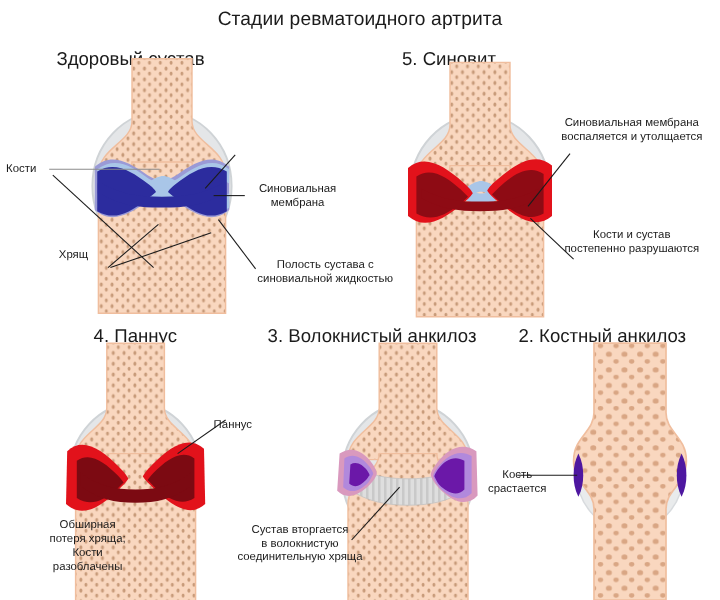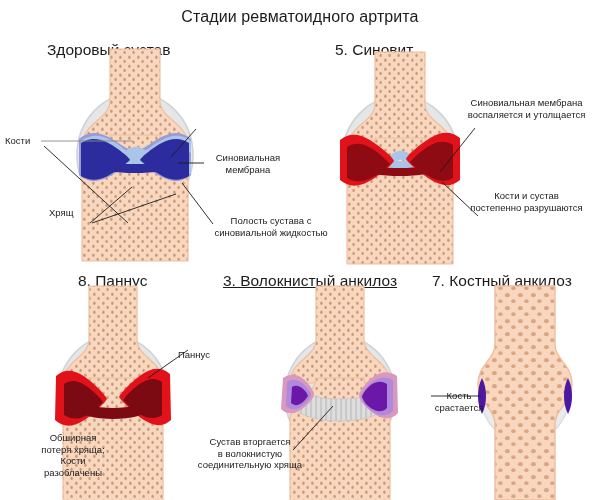--- a/index.html
+++ b/index.html
@@ -130,21 +130,21 @@
   <svg class="abs" style="left:380px;top:110px;" width="220" height="130" viewBox="0 0 220 130">
     <path class="leader" d="M95 18 L60 62"></path>
     <path class="leader" d="M98 106 L62 72"></path>
   </svg>
 
   <div class="abs lbl c" style="left:457px;top:97px;width:139px;">Синовиальная мембрана
 воспаляется и утолщается</div>
   <div class="abs lbl c" style="left:457px;top:190px;width:139px;">Кости и сустав
 постепенно разрушаются</div>
 
-  <div class="abs panel-head" style="left:78px;top:272px;">8. Паннус</div>
+  <div class="abs panel-head" style="left:78px;top:272px;">4. Паннус</div>
 
   <svg class="abs" style="left:38px;top:292px;" width="150" height="208" viewBox="0 0 150 208">
     <defs>
       <pattern id="spk3" width="9" height="9" patternUnits="userSpaceOnUse">
         <rect width="9" height="9" fill="#F9D7BF"></rect>
         <ellipse cx="2.4" cy="2.2" rx="1.25" ry="1.7" fill="#C79A79"></ellipse>
         <ellipse cx="6.6" cy="6.4" rx="1.2" ry="1.6" fill="#C79A79"></ellipse>
       </pattern>
     </defs>
     <ellipse cx="75" cy="104" rx="55" ry="60" fill="#E4E6E8" stroke="#CFD3D6" stroke-width="1.6"></ellipse>
@@ -164,21 +164,21 @@
   <svg class="abs" style="left:120px;top:340px;" width="110" height="60" viewBox="0 0 110 60">
     <path class="leader" d="M68 10 L28 38"></path>
   </svg>
 
   <div class="abs lbl l" style="left:178px;top:349px;width:60px;">Паннус</div>
   <div class="abs lbl c" style="left:19px;top:432px;width:108px;">Обширная
 потеря хряща;
 Кости
 разоблачены</div>
 
-  <div class="abs panel-head" style="left:223px;top:272px;text-decoration:underline;">3. Волокнистый анкилоз</div>
+  <div class="abs panel-head" style="left:223px;top:272px;">3. Волокнистый анкилоз</div>
 
   <svg class="abs" style="left:265px;top:292px;" width="150" height="208" viewBox="0 0 150 208">
     <defs>
       <pattern id="spk4" width="9" height="9" patternUnits="userSpaceOnUse">
         <rect width="9" height="9" fill="#F9D7BF"></rect>
         <ellipse cx="2.4" cy="2.2" rx="1.25" ry="1.7" fill="#C79A79"></ellipse>
         <ellipse cx="6.6" cy="6.4" rx="1.2" ry="1.6" fill="#C79A79"></ellipse>
       </pattern>
       <pattern id="fib4" width="5" height="6" patternUnits="userSpaceOnUse">
         <rect width="5" height="6" fill="#DEDEDE"></rect>
@@ -201,21 +201,21 @@
   </svg>
 
   <svg class="abs" style="left:215px;top:400px;" width="130" height="70" viewBox="0 0 130 70">
     <path class="leader" d="M118 6 L78 50"></path>
   </svg>
 
   <div class="abs lbl c" style="left:190px;top:436px;width:120px;">Сустав вторгается
 в волокнистую
 соединительную хряща</div>
 
-  <div class="abs panel-head" style="left:432px;top:272px;">7. Костный анкилоз</div>
+  <div class="abs panel-head" style="left:432px;top:272px;">2. Костный анкилоз</div>
 
   <svg class="abs" style="left:465px;top:292px;" width="120" height="208" viewBox="0 0 120 208">
     <defs>
       <pattern id="spk5" width="13" height="13" patternUnits="userSpaceOnUse">
         <rect width="13" height="13" fill="#F9D7BF"></rect>
         <ellipse cx="3.4" cy="3.2" rx="2.5" ry="2.1" fill="#D9A684"></ellipse>
         <ellipse cx="9.4" cy="9.2" rx="2.2" ry="1.9" fill="#D9A684"></ellipse>
       </pattern>
     </defs>
 
@@ -224,16 +224,16 @@
     <path d="M30 -6 h60 v58 c0 16 17 20 17 40 c0 20 -17 24 -17 40 v76 h-60 v-76 c0 -16 -17 -20 -17 -40 c0 -20 17 -24 17 -40 z" fill="url(#spk5)" stroke="#F0BE9E" stroke-width="1.4"></path>
 
     <path d="M17 86 c3 6 4 12 4 18 c0 6 -1 12 -4 18 c-3 -6 -4 -12 -4 -18 c0 -6 1 -12 4 -18 z" fill="#4E17A0"></path>
     <path d="M103 86 c3 6 4 12 4 18 c0 6 -1 12 -4 18 c-3 -6 -4 -12 -4 -18 c0 -6 1 -12 4 -18 z" fill="#4E17A0"></path>
   </svg>
 
   <svg class="abs" style="left:425px;top:385px;" width="70" height="30" viewBox="0 0 70 30">
     <path class="leader" d="M6 11 H56"></path>
   </svg>
 
-  <div class="abs lbl c" style="left:426px;top:390px;width:66px;text-align:center;">Кость
+  <div class="abs lbl c" style="left:398px;top:390px;width:66px;text-align:center;">Кость
 срастается</div>
 
 </div>
 
 </body></html>

